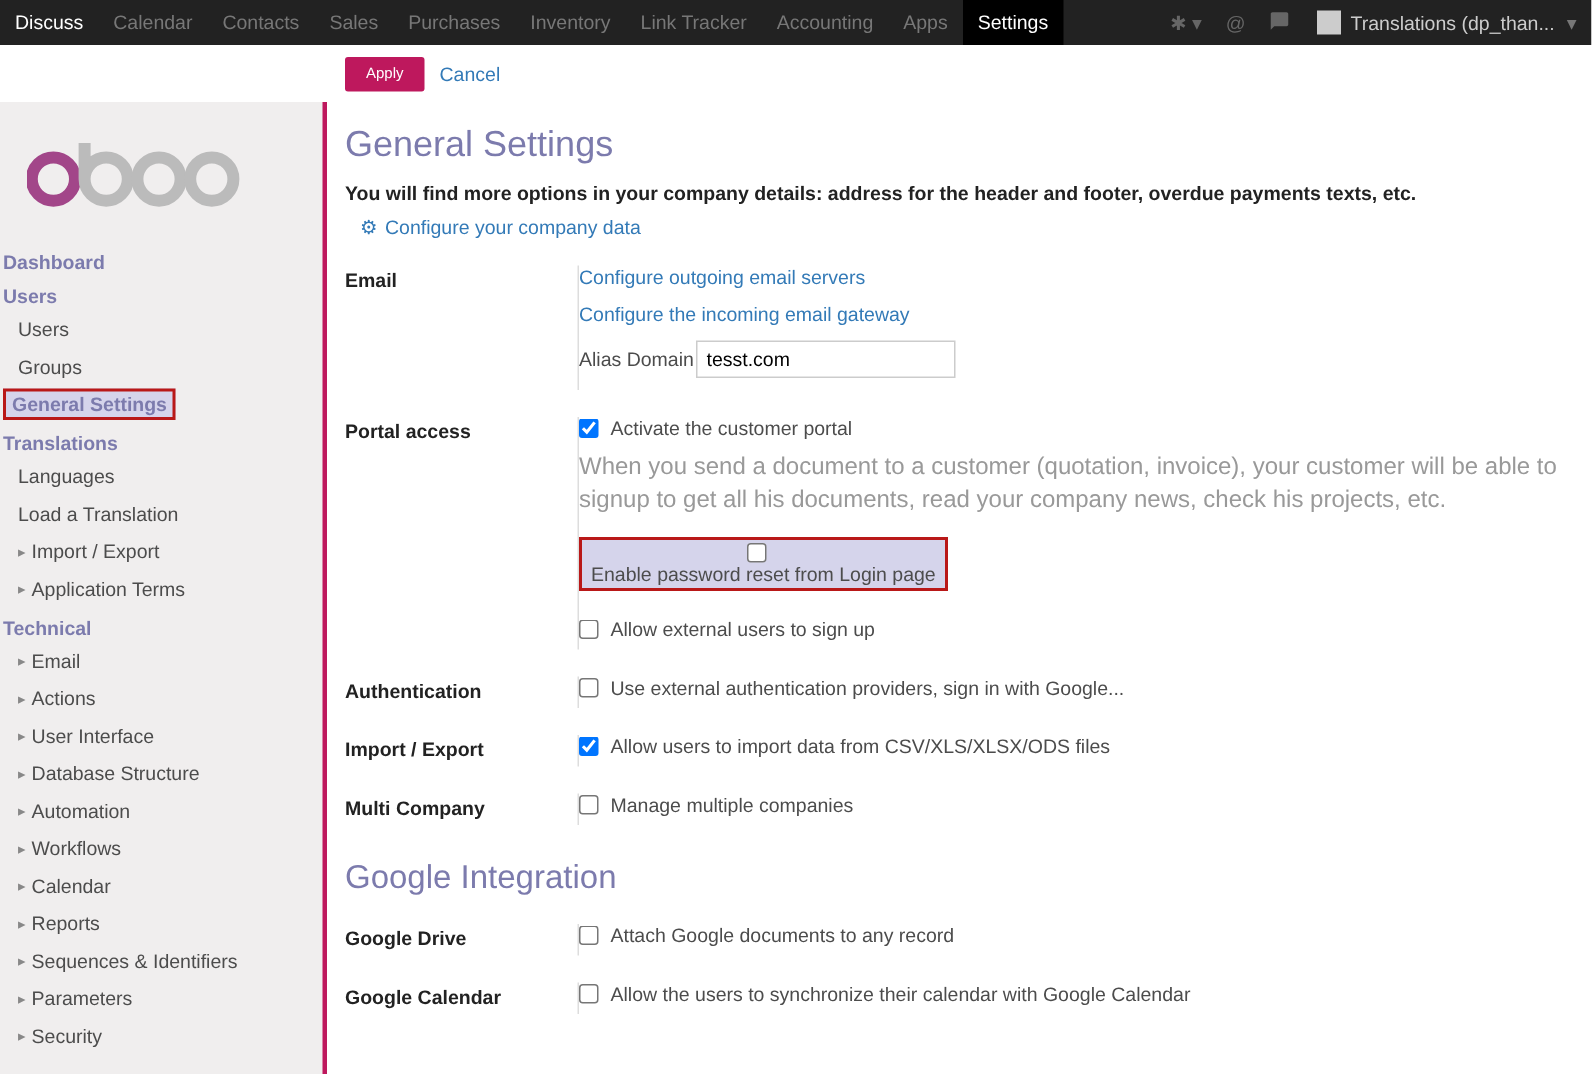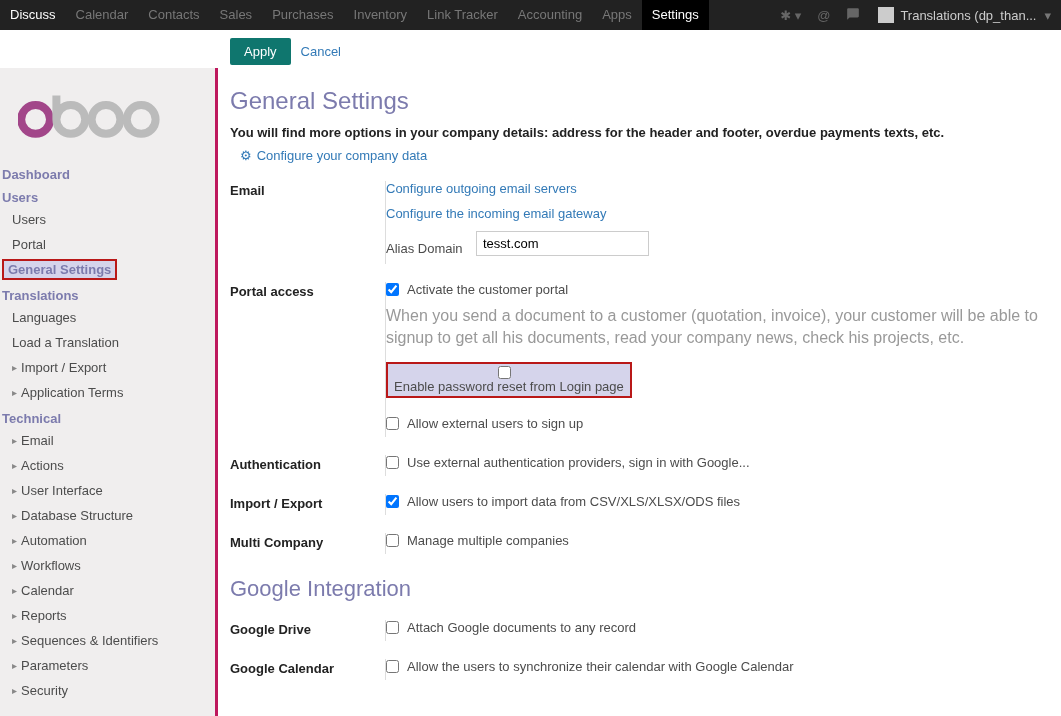--- a/index.html
+++ b/index.html
@@ -21,34 +21,34 @@
     .logo { padding: 20px 18px; }
     .logo svg { width: 160px; height: 50px; }
     
     .sidebar-section { color: #7c7bad; font-weight: bold; padding: 6px 0 2px 2px; font-size: 13px; }
     .sidebar-item { padding: 5px 0 5px 12px; color: #4c4c4c; cursor: pointer; display: flex; align-items: center; }
     .sidebar-item .caret { color: #888; margin-right: 4px; font-size: 10px; }
     .sidebar-item.highlighted { background: #d5d4eb; outline: 2px solid #b91818; outline-offset: -2px; display:inline-block; padding: 3px 6px; margin: 2px 0 2px 2px; }
     
     .content { flex: 1; padding: 0; overflow-y: auto; position: relative; }
     .action-bar { padding: 8px 12px; display: flex; gap: 10px; align-items: center; }
-    .btn-apply { background: #0f766e; color: #fff; border: none; padding: 6px 14px; font-size: 13px; cursor: pointer; border-radius: 2px; }
+    .btn-apply { background: #be185d; color: #fff; border: none; padding: 6px 14px; font-size: 10px; cursor: pointer; border-radius: 2px; }
     .btn-cancel { color: #337ab7; background: none; border: none; cursor: pointer; font-size: 13px; }
     
     .settings-body { padding: 0 12px 30px 12px; }
     .page-title { color: #7c7bad; font-size: 24px; font-weight: normal; margin: 14px 0 10px 0; }
     .page-subtitle { font-weight: bold; color: #222; margin-bottom: 8px; font-size: 13px; }
     .config-link { color: #337ab7; cursor: pointer; margin-left: 10px; display: inline-flex; align-items: center; }
     .config-link .gear { margin-right: 5px; }
     
     .settings-row { display: flex; margin-top: 18px; }
     .settings-label { width: 155px; font-weight: bold; color: #222; padding-top: 2px; }
     .settings-content { flex: 1; border-left: 1px solid #ddd; }
     .settings-content a { color: #337ab7; display: inline-block; margin-bottom: 10px; cursor: pointer; }
-    .field-row { display: flex; align-items: flex-end; margin-bottom: 8px; gap: 12px; }
+    .field-row { display: flex; align-items: center; margin-bottom: 8px; }
     .field-label { width: 78px; color: #4c4c4c; }
     .field-input { border: 1px solid #ccc; padding: 4px 6px; font-size: 13px; width: 173px; }
     .checkbox-row { display: flex; align-items: center; margin-bottom: 6px; }
     .checkbox-row input { margin-right: 8px; }
     .checkbox-row.highlighted { background: #d5d4eb; outline: 2px solid #b91818; outline-offset: -2px; padding: 4px 8px; display: inline-flex; margin-bottom: 18px; flex-direction: column; }
     .help-text { color: #999; font-size: 16px; margin: 8px 0 12px 0; line-height: 1.4; }
     
     .section-title { color: #7c7bad; font-size: 22px; font-weight: normal; margin: 22px 0 10px 0; }
   </style>
 </head>
@@ -87,21 +87,21 @@
       <svg viewBox="0 0 200 60">
         <circle cx="22" cy="38" r="18" fill="none" stroke="#a24689" stroke-width="10"></circle>
         <path d="M 48 8 L 48 38 A 18 18 0 1 0 84 38 A 18 18 0 0 0 48 38" fill="none" stroke="#bbb" stroke-width="10"></path>
         <circle cx="110" cy="38" r="18" fill="none" stroke="#bbb" stroke-width="10"></circle>
         <circle cx="154" cy="38" r="18" fill="none" stroke="#bbb" stroke-width="10"></circle>
       </svg>
     </div>
     <div id="sidebar-content"><div class="sidebar-section">Dashboard</div><div class="sidebar-section">Users</div><div class="sidebar-item">
           <span>Users</span>
         </div><div class="sidebar-item">
-          <span>Portal</span>
+          <span>Groups</span>
         </div><span class="sidebar-item highlighted" style="font-weight: bold; color: rgb(124, 123, 173);">General Settings</span><br><div class="sidebar-section">Translations</div><div class="sidebar-item">
           <span>Languages</span>
         </div><div class="sidebar-item">
           <span>Load a Translation</span>
         </div><div class="sidebar-item">
           <span class="caret">▸</span>
           <span>Import / Export</span>
         </div><div class="sidebar-item">
           <span class="caret">▸</span>
           <span>Application Terms</span>

